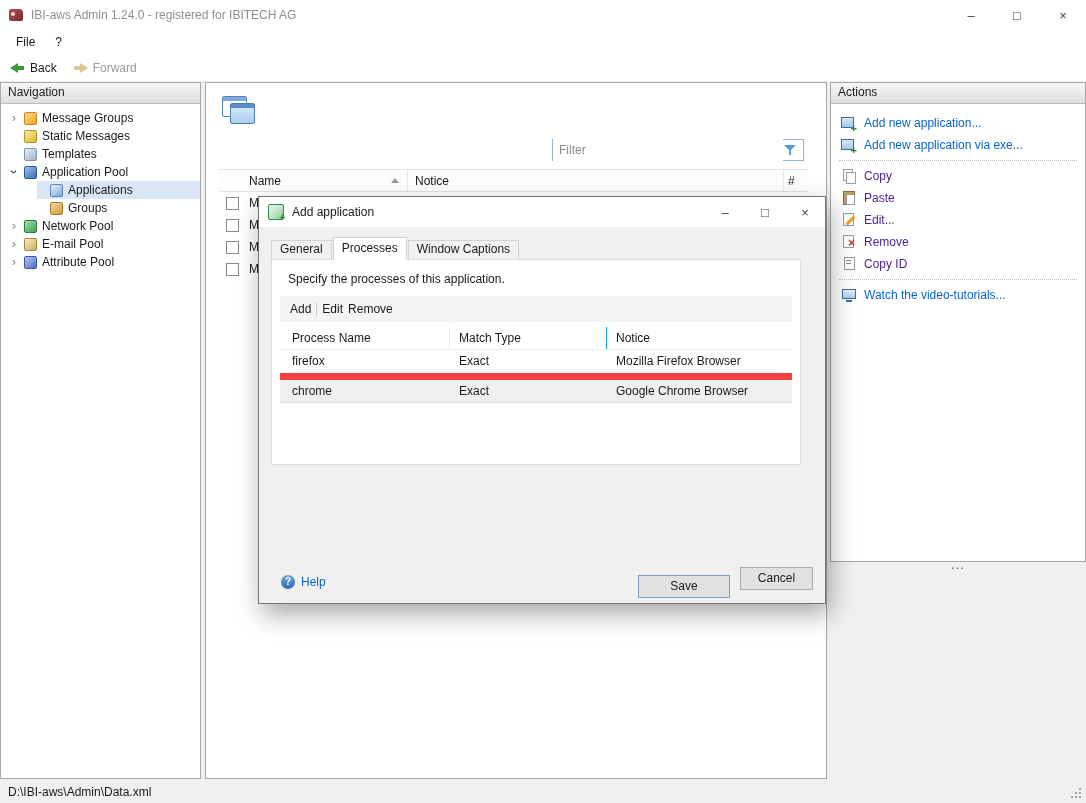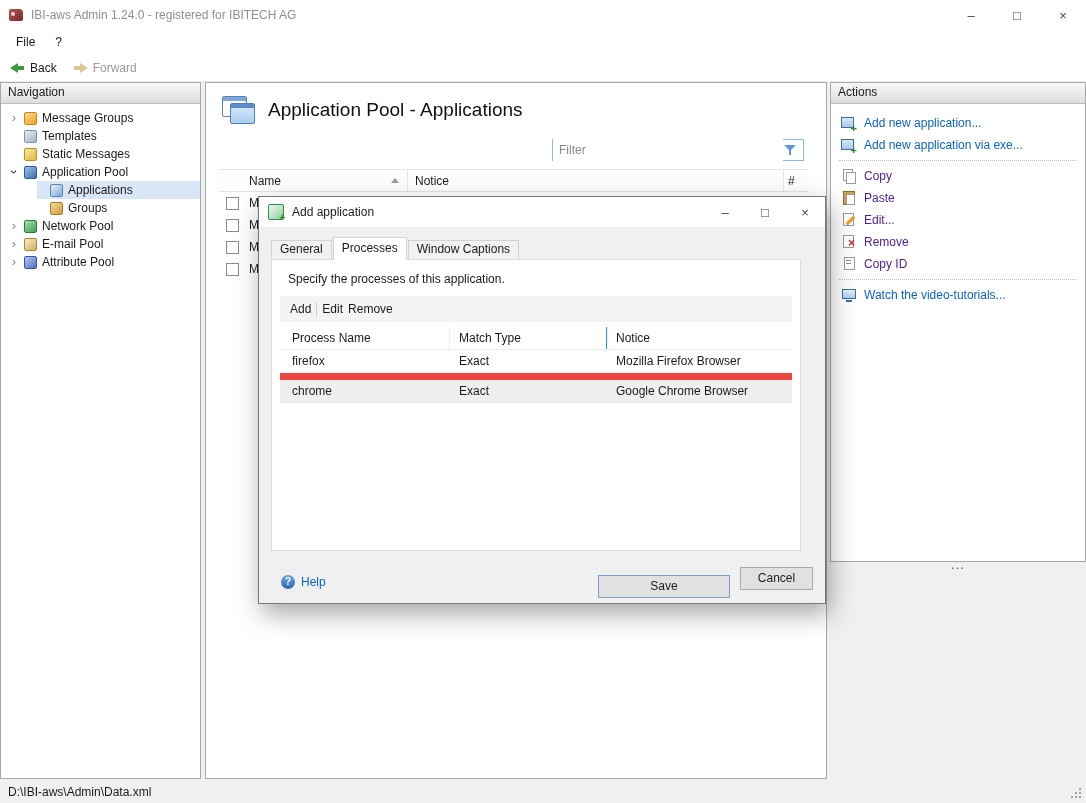--- a/index.html
+++ b/index.html
@@ -109,39 +109,39 @@
           box-shadow:4px 10px 24px rgba(0,0,0,.35);box-sizing:border-box;}
   .dlg-titlebar{position:absolute;left:0;top:0;right:0;height:30px;background:#fff;display:flex;align-items:center;}
   .dlg-appicon{width:14px;height:14px;margin-left:9px;border:1px solid #2f8f46;border-radius:2px;background:linear-gradient(140deg,#eaf8ee,#93d0a3);position:relative;}
   .dlg-appicon::after{content:"+";position:absolute;right:-2px;bottom:-4px;color:#1f8f1f;font-weight:bold;font-size:10px;}
   .dlg-title{margin-left:8px;}
   .dlg-controls{margin-left:auto;display:flex;height:30px;}
   .dlg-btn{width:40px;height:30px;display:flex;align-items:center;justify-content:center;color:#444;font-size:13px;}
   .tabs{position:absolute;left:12px;top:40px;height:22px;display:flex;align-items:flex-end;z-index:2;}
   .tab{box-sizing:border-box;height:19px;line-height:17px;padding:0 8px;border:1px solid #d2d2d2;border-bottom:none;background:#f1f1f1;margin-right:1px;}
   .tab.active{height:23px;line-height:21px;margin-bottom:-1px;background:#fff;}
-  .dlg-box{position:absolute;left:12px;top:62px;width:530px;height:292px;background:#fff;border:1px solid #dcdcdc;box-sizing:border-box;}
+  .dlg-box{position:absolute;left:12px;top:62px;width:530px;height:206px;background:#fff;border:1px solid #dcdcdc;box-sizing:border-box;}
   .dlg-desc{margin:12px 0 10px 16px;}
   .dlg-toolbar{margin:0 8px;height:26px;background:#f4f4f4;display:flex;align-items:center;padding-left:10px;gap:5px;}
   .tsep{width:1px;height:15px;background:#cfcfcf;}
   .dlg-table{margin:5px 8px 0 8px;}
   .dt-header{display:flex;height:22px;align-items:center;border-bottom:1px solid #ececec;}
   .dtc1{width:170px;flex:0 0 170px;padding-left:12px;box-sizing:border-box;border-right:1px solid #ececec;height:100%;display:flex;align-items:center;}
   .dtc2{width:157px;flex:0 0 157px;padding-left:9px;box-sizing:border-box;border-right:1px solid #0ea5e9;height:100%;display:flex;align-items:center;}
   .dtc3{flex:1;padding-left:9px;box-sizing:border-box;height:100%;display:flex;align-items:center;}
   .dt-row{display:flex;height:22px;border-bottom:1px solid #f3f3f3;}
   .dt-row.alt{background:#efefef;border-top:7px solid #ef4444;border-bottom:1px solid #e2e2e2;}
   .dt-row .dtc1,.dt-row .dtc2{border-right:none;}
   .dlg-bottom{position:absolute;left:0;right:0;bottom:0;height:42px;display:flex;align-items:center;padding:0 12px 0 22px;box-sizing:border-box;}
   .help{display:flex;align-items:center;gap:6px;color:#0a64c8;}
   .help-icon{width:14px;height:14px;border-radius:50%;background:linear-gradient(#6aa3dd,#2f6ab0);color:#fff;text-align:center;line-height:14px;font-size:10px;font-weight:bold;}
   .dlg-buttons{margin-left:auto;display:flex;gap:10px;}
   .btn{height:23px;background:#e1e1e1;border:1px solid #a9a9a9;font:12px "Liberation Sans",sans-serif;color:#1a1a1a;
        display:flex;align-items:center;justify-content:center;box-sizing:border-box;}
-  .btn-save{width:132px;border-color:#7a9cc6;margin-top:8px;}
+  .btn-save{width:92px;border-color:#7a9cc6;margin-top:8px;}
   .btn-cancel{width:73px;}
 </style>
 </head>
 <body>
 
 <div class="screen">
 
   <div class="titlebar">
     <div class="app-icon"></div>
     <span class="title-text">IBI-aws Admin 1.24.0 - registered for IBITECH AG</span>
@@ -173,27 +173,27 @@
     <div class="panel nav-panel">
       <div class="panel-header">Navigation</div>
       <div class="tree">
         <div class="tree-item">
           <span class="chev">›</span>
           <span class="ti ti-msg"></span>
           <span>Message Groups</span>
         </div>
         <div class="tree-item">
           <span class="chev"></span>
+          <span class="ti ti-static"></span>
+          <span>Static Messages</span>
+        </div>
+        <div class="tree-item">
+          <span class="chev"></span>
           <span class="ti ti-tpl"></span>
           <span>Templates</span>
-        </div>
-        <div class="tree-item">
-          <span class="chev"></span>
-          <span class="ti ti-static"></span>
-          <span>Static Messages</span>
         </div>
         <div class="tree-item">
           <span class="chev exp">›</span>
           <span class="ti ti-apppool"></span>
           <span>Application Pool</span>
         </div>
         <div class="tree-item child selected">
           <span class="ti ti-apps"></span>
           <span>Applications</span>
         </div>
@@ -218,21 +218,20 @@
         </div>
       </div>
     </div>
 
     <div class="panel main-panel">
       <div class="main-title">
         <div class="page-icon">
           <div class="back-card"></div>
             <div class="front-card"></div>
         </div>
-        <div class="page-title">Application Pool - Applications</div>
       </div>
       <div class="filter-box">
         <input type="text" placeholder="Filter" style="">
         <span class="funnel"></span>
       </div>
       <div class="main-table">
         <div class="mt-header">
           <div class="mc0"></div>
           <div class="mc1">
             <span>Name</span>

